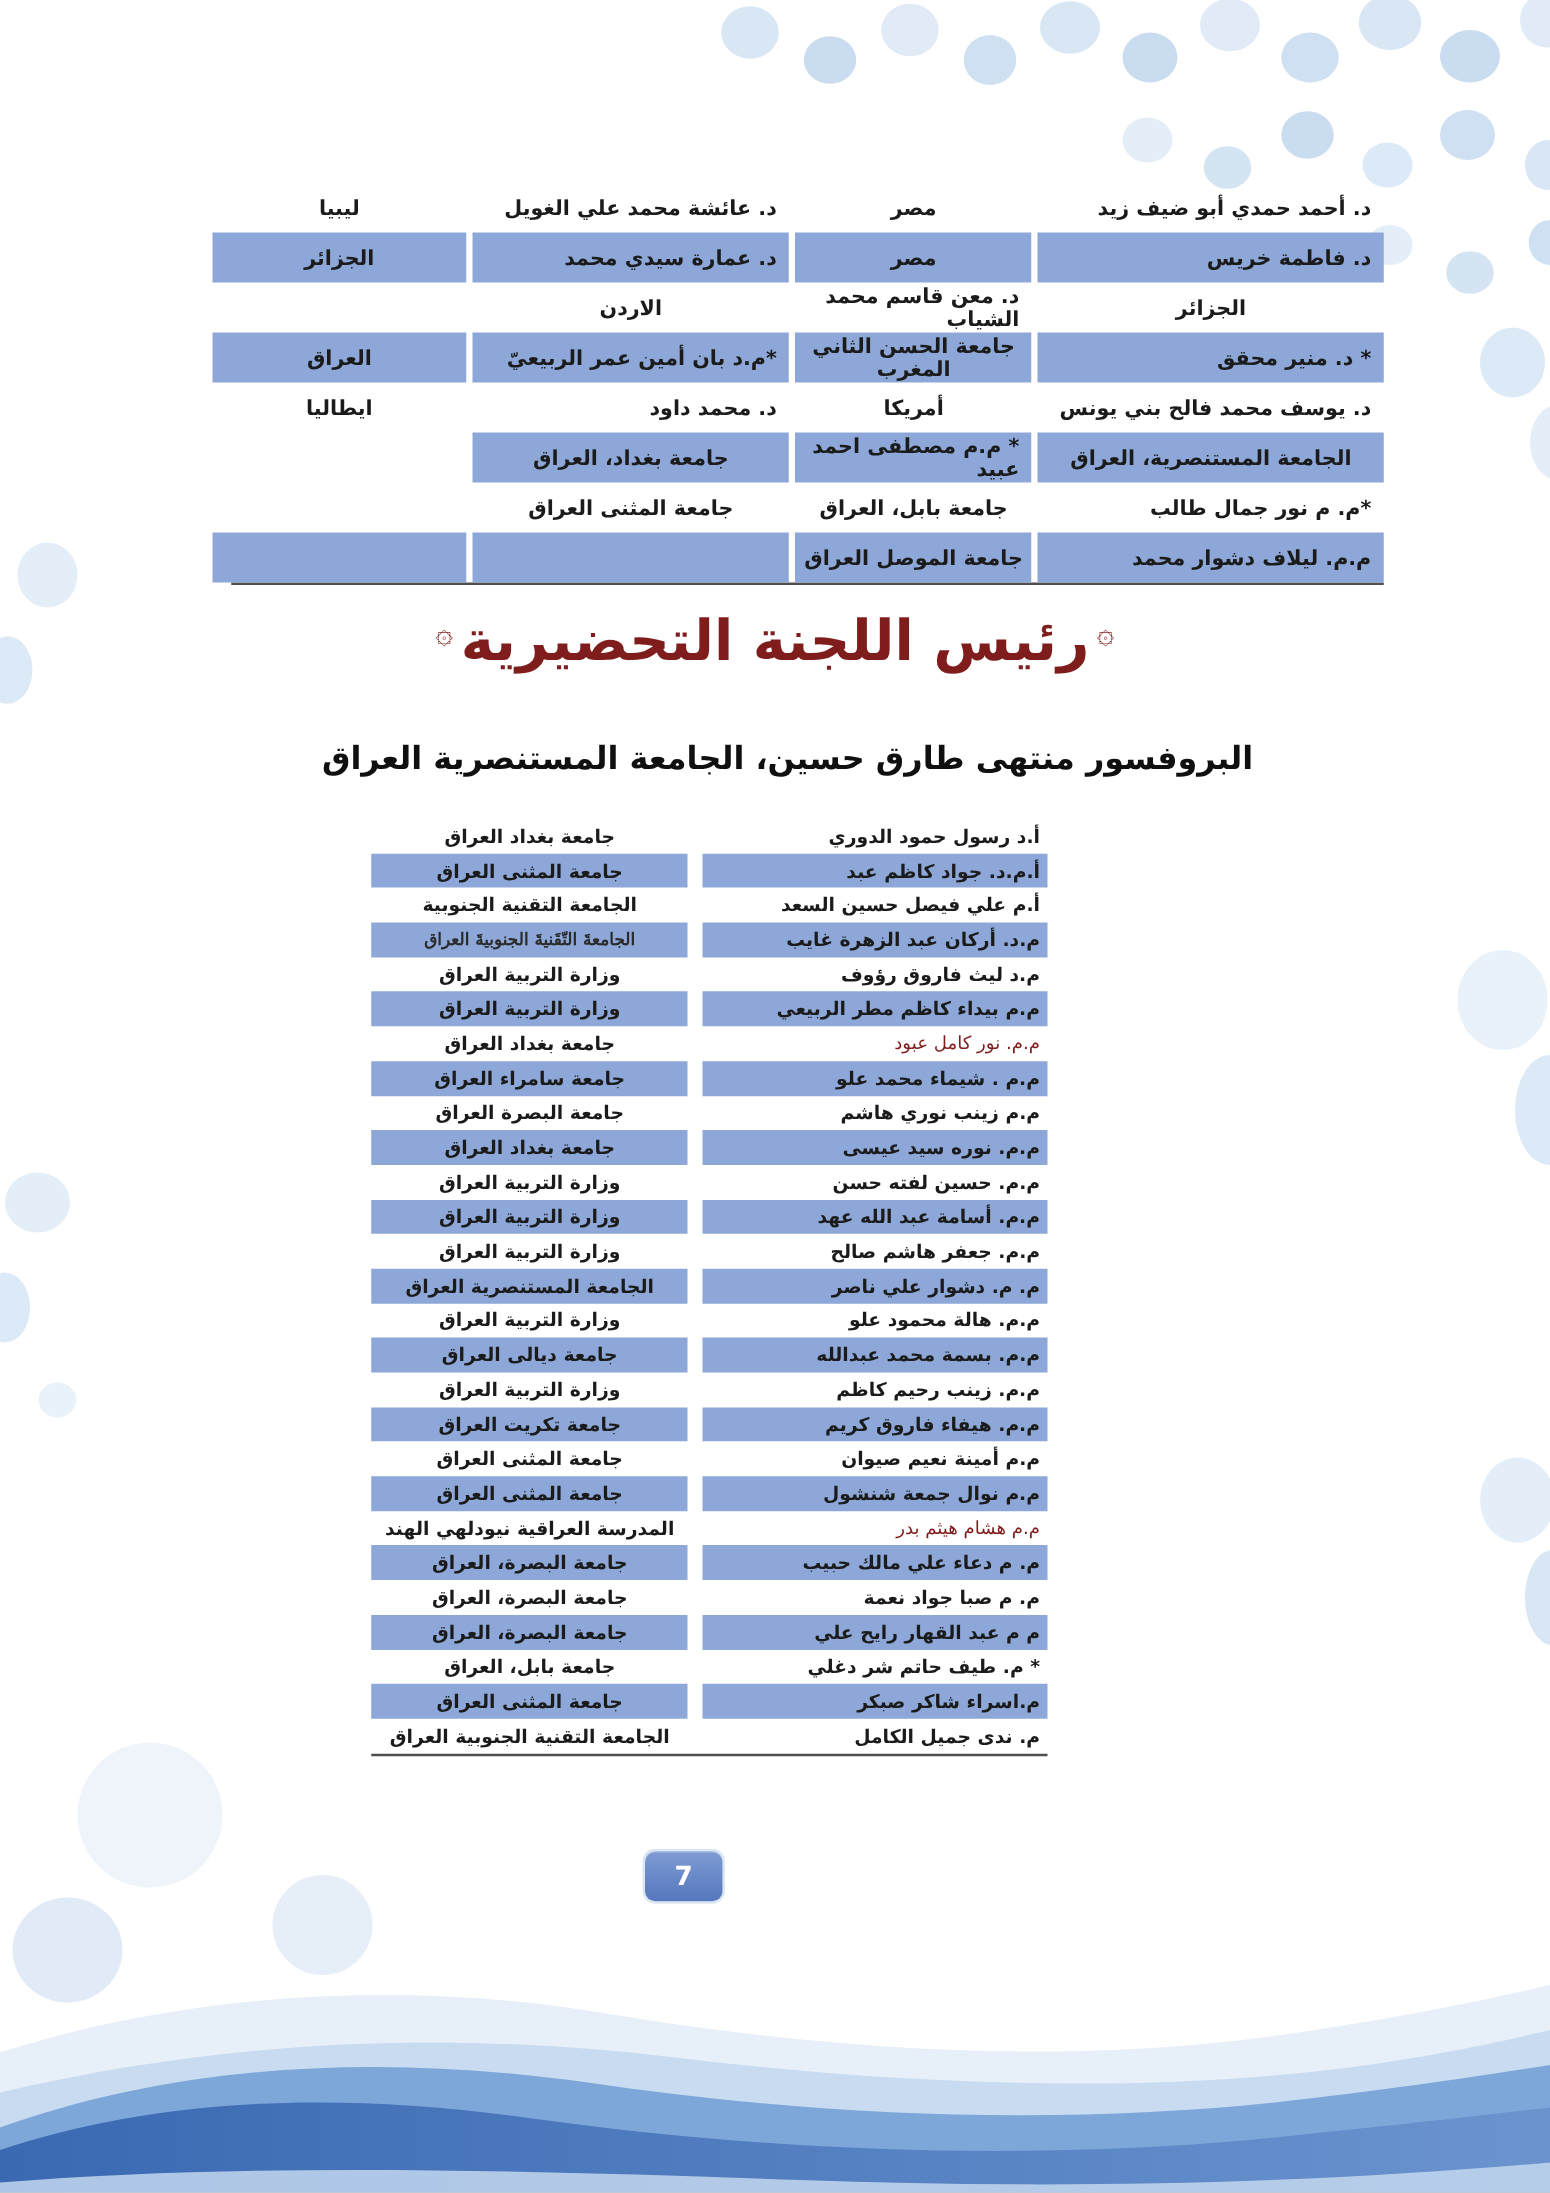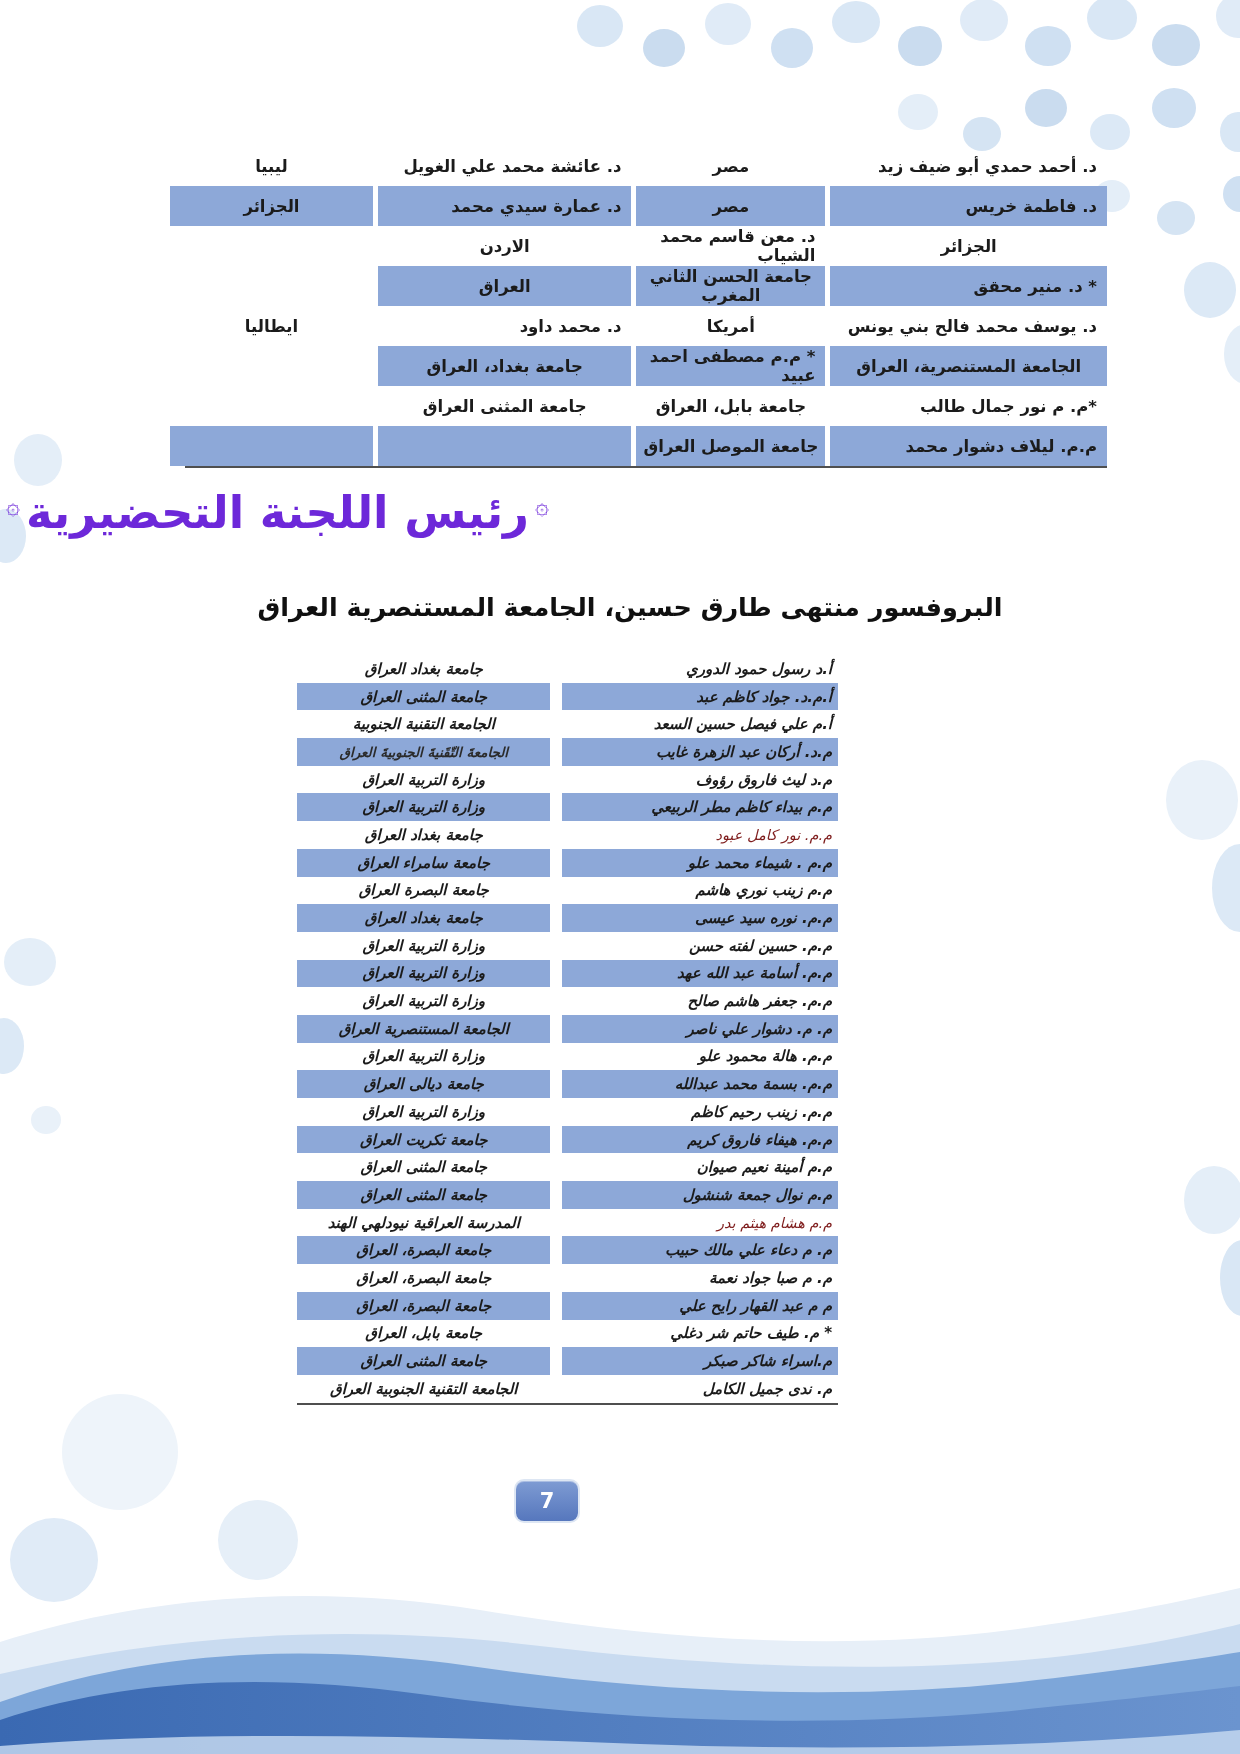--- a/index.html
+++ b/index.html
@@ -18,39 +18,39 @@
   .t1-row{
     display:grid;grid-template-columns:30% 20.5% 27.5% 22%;
     column-gap:5px;height:40px;align-items:center;
   }
   .t1-row .c{height:100%;display:flex;align-items:center;font-weight:700;font-size:16.5px;}
   .t1-row .name{justify-content:flex-start;padding-right:10px;}
   .t1-row .ctry{justify-content:center;text-align:center;}
   .t1-row.hl .c{background:#8da8d8;}
   
   .fancy-title{
-    position:absolute;left:0;right:0;top:486px;text-align:left;
-    color:#6d28d9;font-weight:700;font-size:45px;direction:rtl;
+    position:absolute;left:0;right:0;top:486px;text-align:center;
+    color:#7f1d1d;font-weight:700;font-size:45px;direction:rtl;
     letter-spacing:1px;
   }
   .fancy-title .orn{font-size:24px;vertical-align:14px;padding:0 6px;font-weight:400;}
   .subtitle{
     position:absolute;left:240px;width:780px;top:592px;text-align:center;
     font-weight:700;font-size:25.5px;color:#101010;direction:rtl;
   }
   
   .t2{
     position:absolute;left:297px;top:655px;width:541px;
     border-bottom:2px solid #4f4f4f;direction:rtl;
   }
   .t2-row{
     display:grid;grid-template-columns:1fr 0.92fr;
     column-gap:12px;height:27.7px;align-items:center;
   }
-  .t2-row .c{height:100%;display:flex;align-items:center;font-weight:700;font-size:15px;font-style:italic;}
+  .t2-row .c{height:100%;display:flex;align-items:center;font-weight:700;font-size:15px;}
   .t2-row .name{justify-content:flex-start;padding-right:6px;}
   .t2-row .aff{justify-content:center;text-align:center;}
   .t2-row.hl .c{background:#8da8d8;}
   .t2-row .light{font-weight:400;font-size:14.5px;color:#7f1d1d;}
   .t2-row .serif{font-family:"DejaVu Serif","Liberation Serif",serif;font-weight:700;font-size:13.5px;color:#2b2b2b;}
   
   .page-badge{
     position:absolute;left:516px;top:1481px;width:62px;height:40px;
     border-radius:8px;background:linear-gradient(180deg,#7e9bd3,#5677bd);
     box-shadow:0 0 0 2px #dde6f3, inset 0 1px 0 rgba(255,255,255,.35);
@@ -116,20 +116,21 @@
       <div class="c ctry">الجزائر</div>
     </div>
     <div class="t1-row">
       <div class="c ctry">الجزائر</div>
       <div class="c name">د. معن قاسم محمد الشياب</div>
       <div class="c ctry">الاردن</div>
     </div>
     <div class="t1-row hl">
       <div class="c name">* د. منير محقق</div>
       <div class="c ctry">جامعة الحسن الثاني المغرب</div>
+      <div class="c name">*م.د بان أمين عمر الربيعيّ</div>
       <div class="c ctry">العراق</div>
     </div>
     <div class="t1-row">
       <div class="c name">د. يوسف محمد فالح بني يونس</div>
       <div class="c ctry">أمريكا</div>
       <div class="c name">د. محمد داود</div>
       <div class="c ctry">ايطاليا</div>
     </div>
     <div class="t1-row hl">
       <div class="c ctry">الجامعة المستنصرية، العراق</div>

